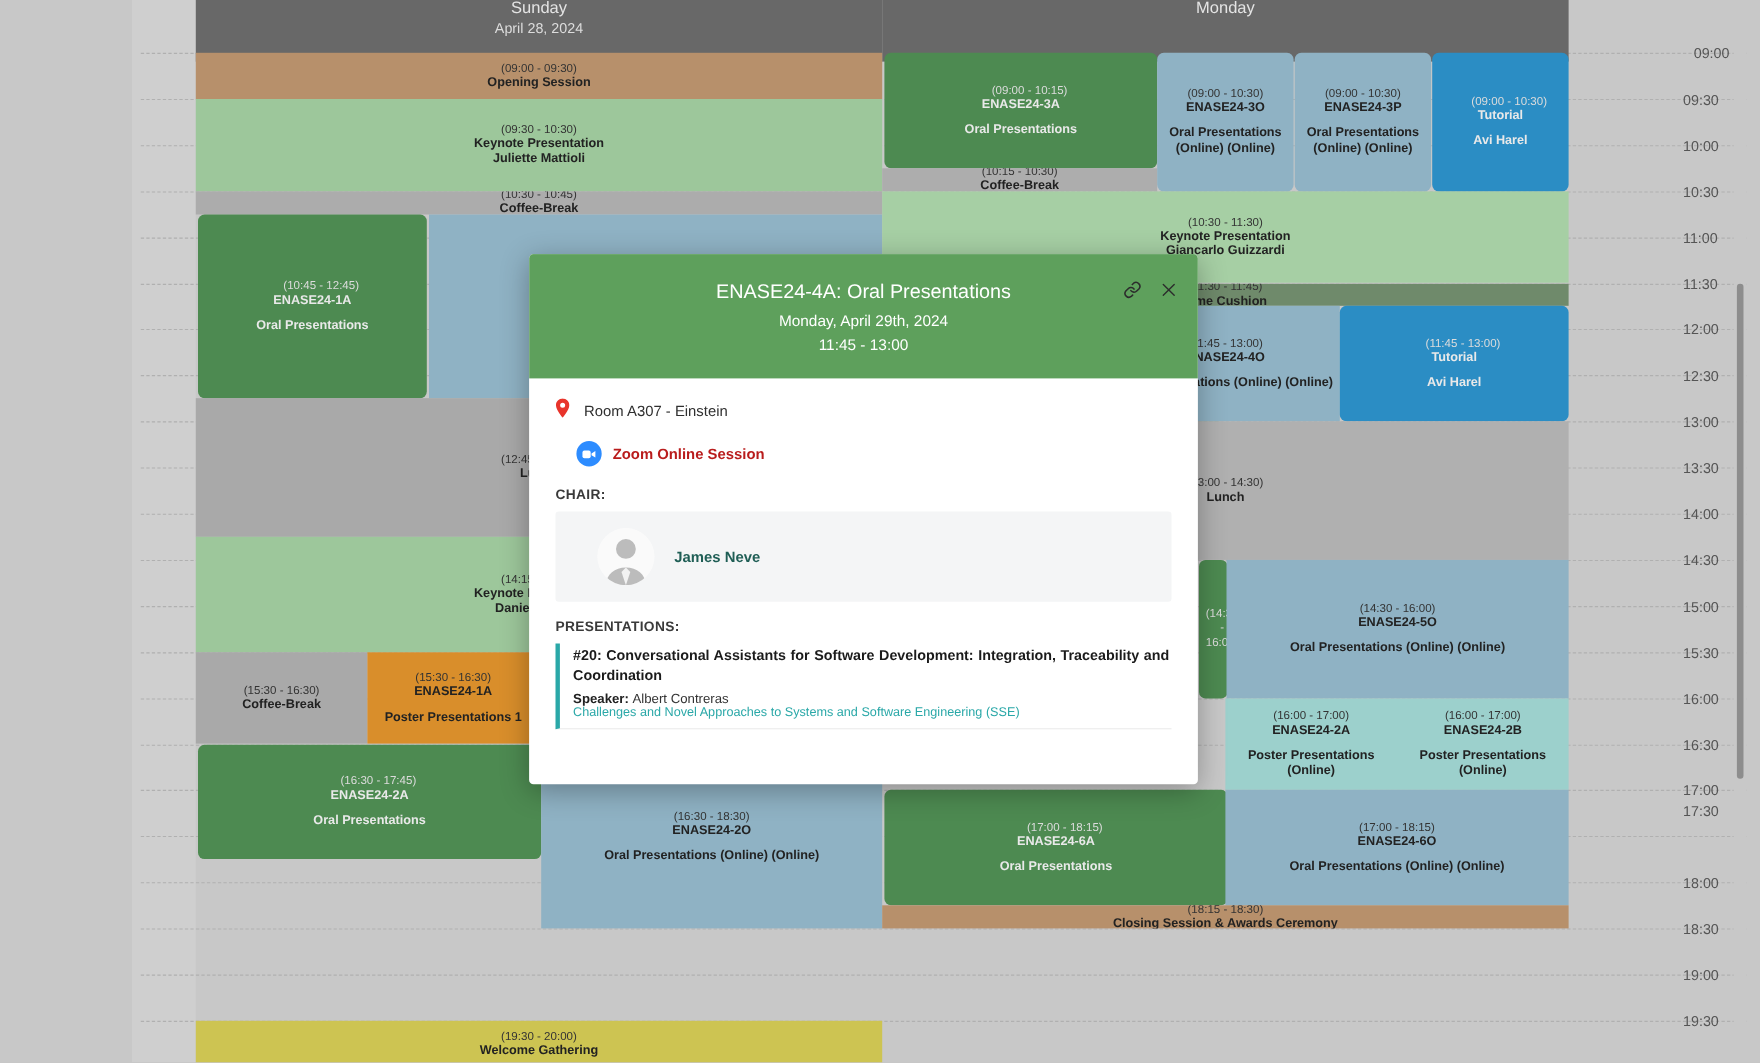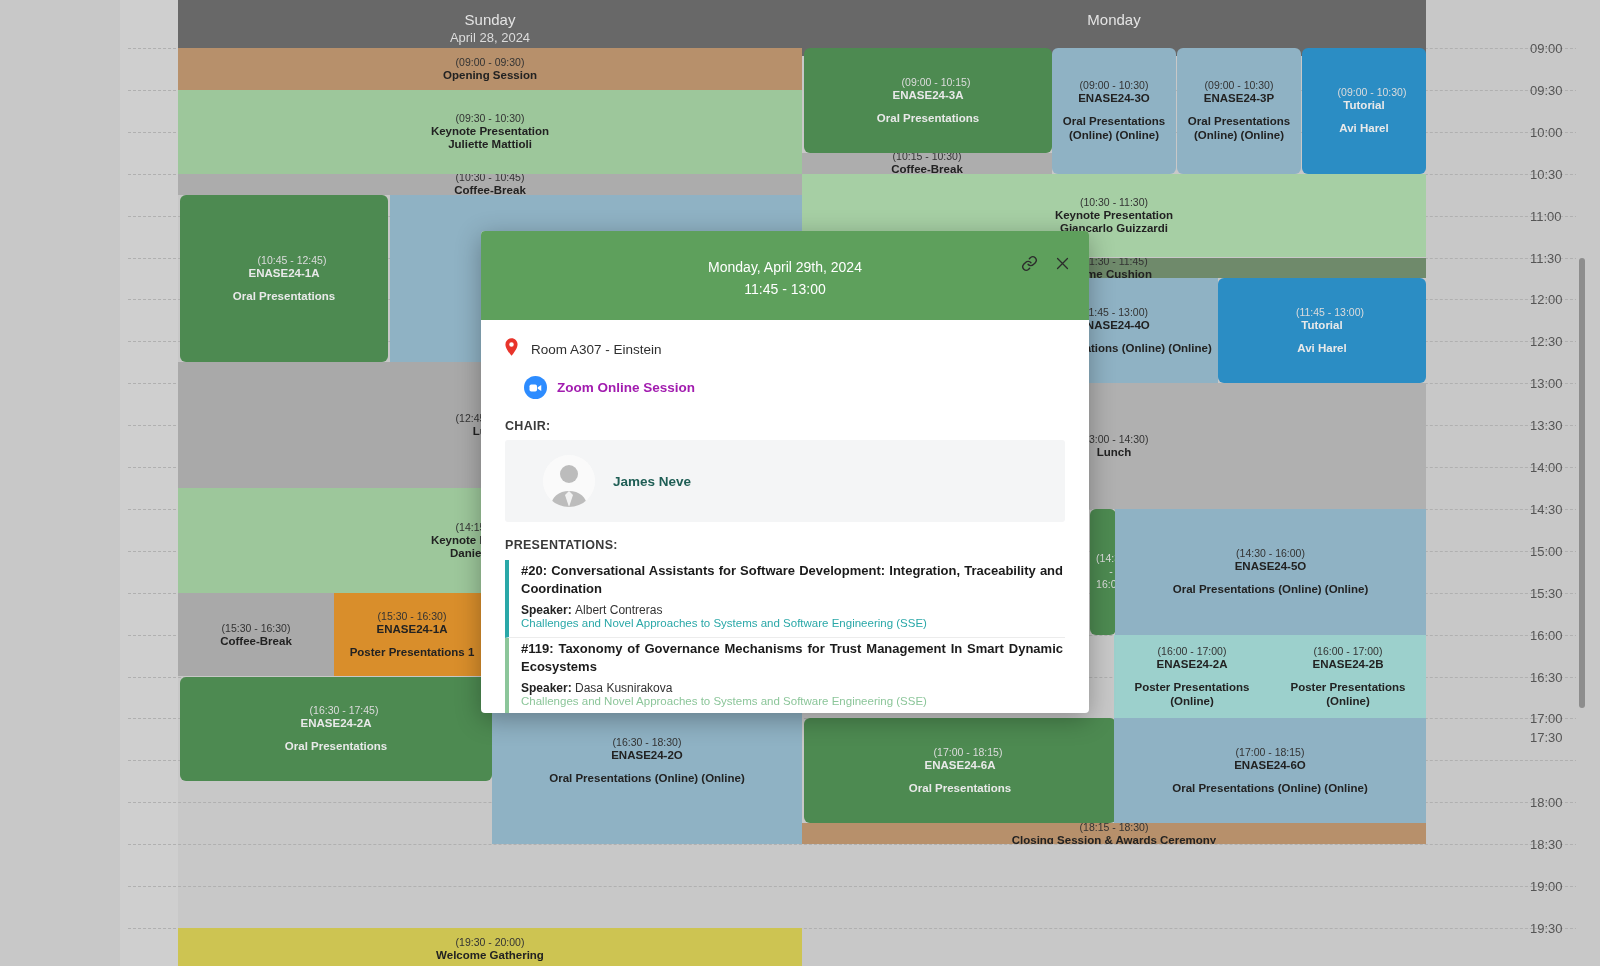--- a/index.html
+++ b/index.html
@@ -21,21 +21,21 @@
   }
   .gridline {
     position: absolute; left: 128px; right: 0; height: 0;
     border-top: 1px dashed #b0b0b0;
   }
 
   .daycol { position: absolute; top: 0; bottom: 0; }
   .dayhead {
     position: absolute; left: 0; top: 0; height: 56px; width: 100%;
     background: #686868; color: #e8e8e8; text-align: center;
-    padding-top: 12px;
+    padding-top: 0px;
   }
   .dayhead .dname { font-size: 15px; line-height: 16px; color: #e4e4e4; }
   .dayhead .ddate { font-size: 13px; line-height: 16px; color: #dcdcdc; margin-top: 2px; }
 
   .ev {
     position: absolute; overflow: hidden;
     display: flex; flex-direction: column; align-items: center; justify-content: center;
     text-align: center; padding: 2px 4px;
   }
   .ev .t { font-size: 10.5px; line-height: 13px; }
@@ -67,21 +67,21 @@
   .modal-time { font-size: 14px; line-height: 22px; }
   .head-icons { position: absolute; right: 18px; top: 24px; display: flex; gap: 16px; align-items: center; }
   .head-icons svg { display: block; cursor: pointer; }
 
   .modal-body { flex: 1 1 auto; padding: 18px 24px 16px 24px; overflow: hidden; }
 
   .roomrow { display: flex; align-items: center; gap: 13px; margin-bottom: 16px; }
   .roomrow .rtext { font-size: 13.5px; color: #2f2f2f; }
 
   .zoomrow { display: flex; align-items: center; gap: 10px; margin-left: 19px; margin-bottom: 17px; }
-  .zoomrow .ztext { font-size: 13.5px; font-weight: bold; color: #a21caf; }
+  .zoomrow .ztext { font-size: 13.5px; font-weight: bold; color: #b91c1c; }
   .zoom-badge {
     width: 23px; height: 23px; border-radius: 50%; background: #2d8cff;
     display: flex; align-items: center; justify-content: center; flex: 0 0 auto;
   }
 
   .sec-label { font-size: 12.5px; font-weight: bold; color: #3a3a3a; letter-spacing: .3px; }
 
   .chairbox {
     margin-top: 6px; background: #f4f5f6; border-radius: 3px;
     height: 82px; display: flex; align-items: center; padding-left: 38px; gap: 18px;
@@ -135,21 +135,21 @@
         <div class="gridline" style="top: 634.6px;"></div>
         <div class="gridline" style="top: 676.5px;"></div>
         <div class="gridline" style="top: 718.4px;"></div>
         <div class="gridline" style="top: 760.3px;"></div>
         <div class="gridline" style="top: 802.2px;"></div>
         <div class="gridline" style="top: 844.1px;"></div>
         <div class="gridline" style="top: 886px;"></div>
         <div class="gridline" style="top: 927.9px;"></div>
       </div>
     <div id="timelabels">
-        <div class="timelabel" style="top: 42px;">09:00</div>
+        <div class="timelabel" style="top: 42px; text-align: center;">09:00</div>
         <div class="timelabel" style="top: 83.9px;">09:30</div>
         <div class="timelabel" style="top: 125.8px;">10:00</div>
         <div class="timelabel" style="top: 167.7px;">10:30</div>
         <div class="timelabel" style="top: 209.6px;">11:00</div>
         <div class="timelabel" style="top: 251.5px;">11:30</div>
         <div class="timelabel" style="top: 293.4px;">12:00</div>
         <div class="timelabel" style="top: 335.3px;">12:30</div>
         <div class="timelabel" style="top: 377.2px;">13:00</div>
         <div class="timelabel" style="top: 419.1px;">13:30</div>
         <div class="timelabel" style="top: 461px;">14:00</div>
@@ -318,20 +318,21 @@
         </div>
       </div>
 
     <div class="scrolltrack">
       <div class="scrollthumb"></div>
     </div>
   </div>
 
   <div class="modal">
     <div class="modal-head">
+      <div class="modal-title">ENASE24-4A: Oral Presentations</div>
       <div class="modal-sub">Monday, April 29th, 2024</div>
       <div class="modal-time">11:45 - 13:00</div>
       <div class="head-icons">
         <span title="copy link">
           <svg width="17" height="17" viewBox="0 0 24 24" fill="none" stroke="#2c2c2c" stroke-width="2" stroke-linecap="round">
             <path d="M10 13a5 5 0 0 0 7.5.5l3-3a5 5 0 0 0-7-7l-1.7 1.7"></path>
             <path d="M14 11a5 5 0 0 0-7.5-.5l-3 3a5 5 0 0 0 7 7l1.7-1.7"></path>
           </svg>
         </span>
         <span title="close">
@@ -377,24 +378,17 @@
 
       <span class="sec-label pres-label">PRESENTATIONS:</span>
       <div class="preslist" id="preslist">
           <div class="pres">
             <div class="pres-title">#20: Conversational Assistants for Software Development: Integration, Traceability and Coordination</div>
             <div class="pres-meta">
               <div class="pres-speaker"><b>Speaker: </b>Albert Contreras</div>
               <div class="pres-area">Challenges and Novel Approaches to Systems and Software Engineering (SSE)</div>
             </div>
           </div>
-          <div class="pres second">
-            <div class="pres-title">#119: Taxonomy of Governance Mechanisms for Trust Management In Smart Dynamic Ecosystems</div>
-            <div class="pres-meta">
-              <div class="pres-speaker"><b>Speaker: </b>Dasa Kusnirakova</div>
-              <div class="pres-area">Challenges and Novel Approaches to Systems and Software Engineering (SSE)</div>
-            </div>
-          </div>
         </div>
     </div>
   </div>
 
 </div>
 
 </body></html>

